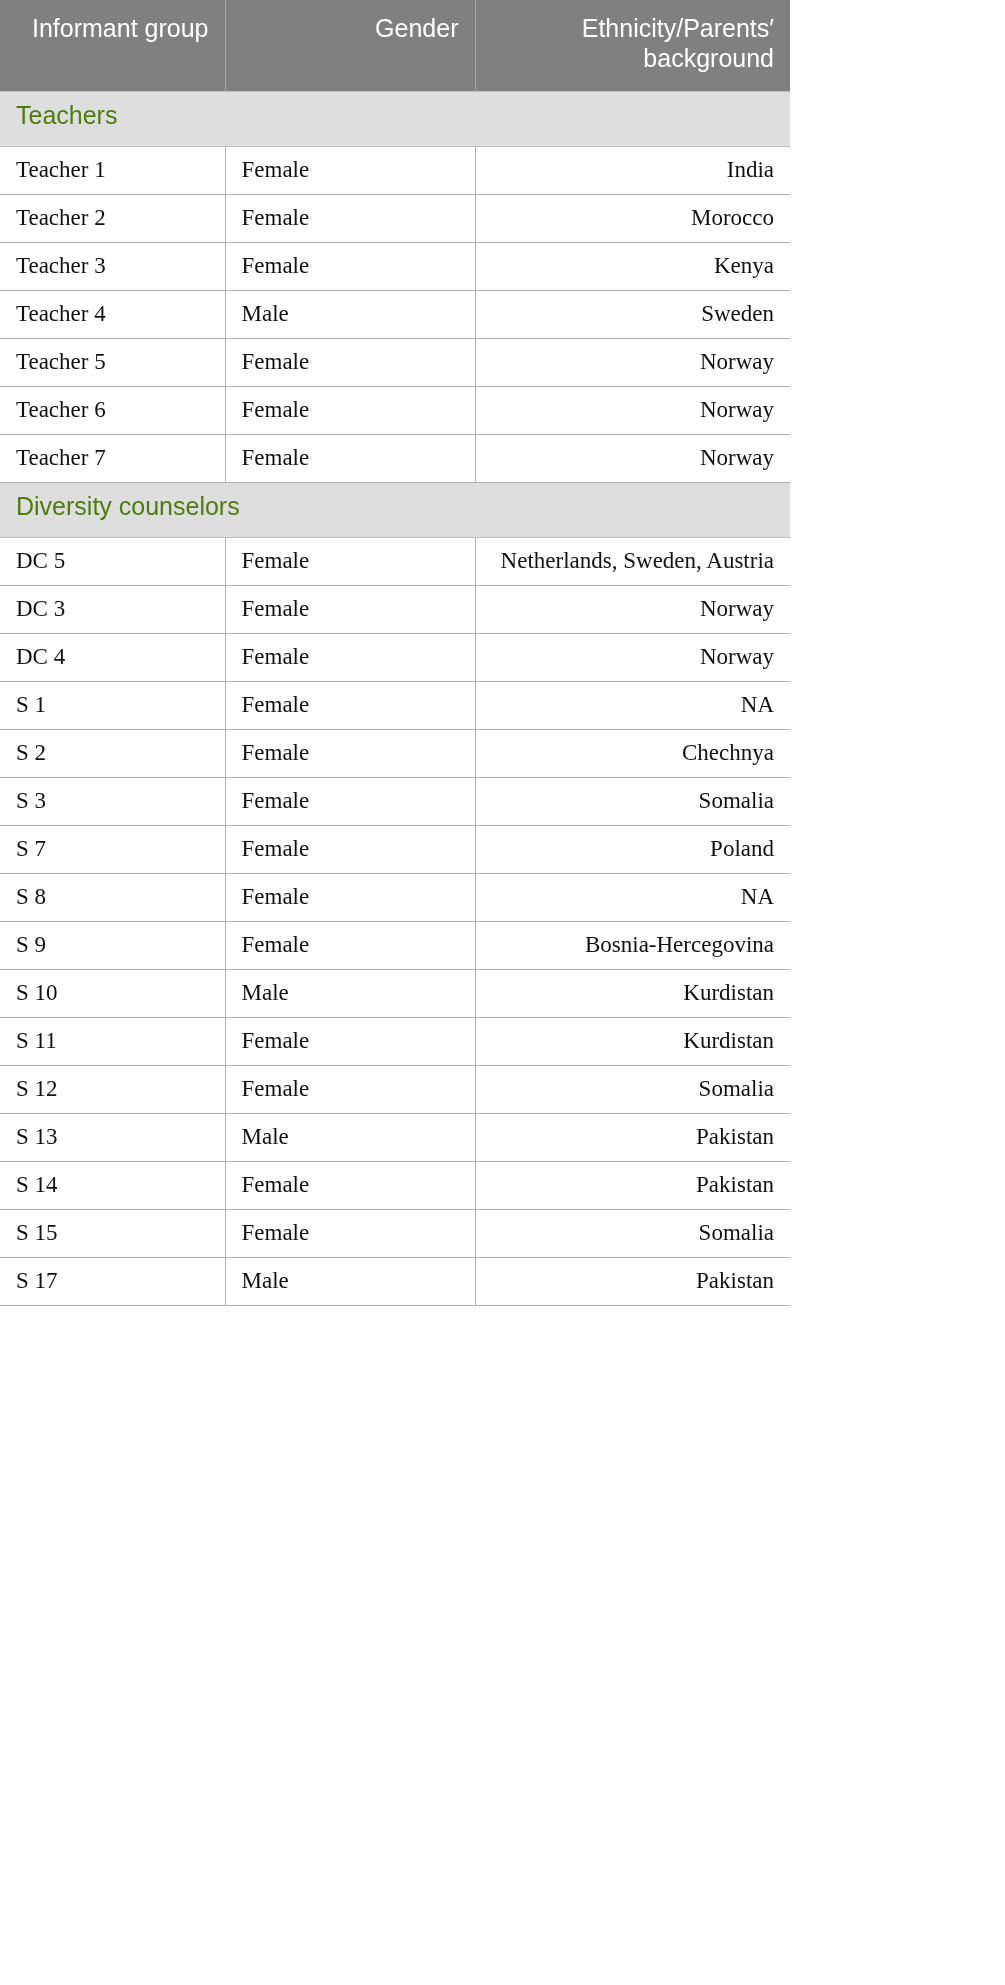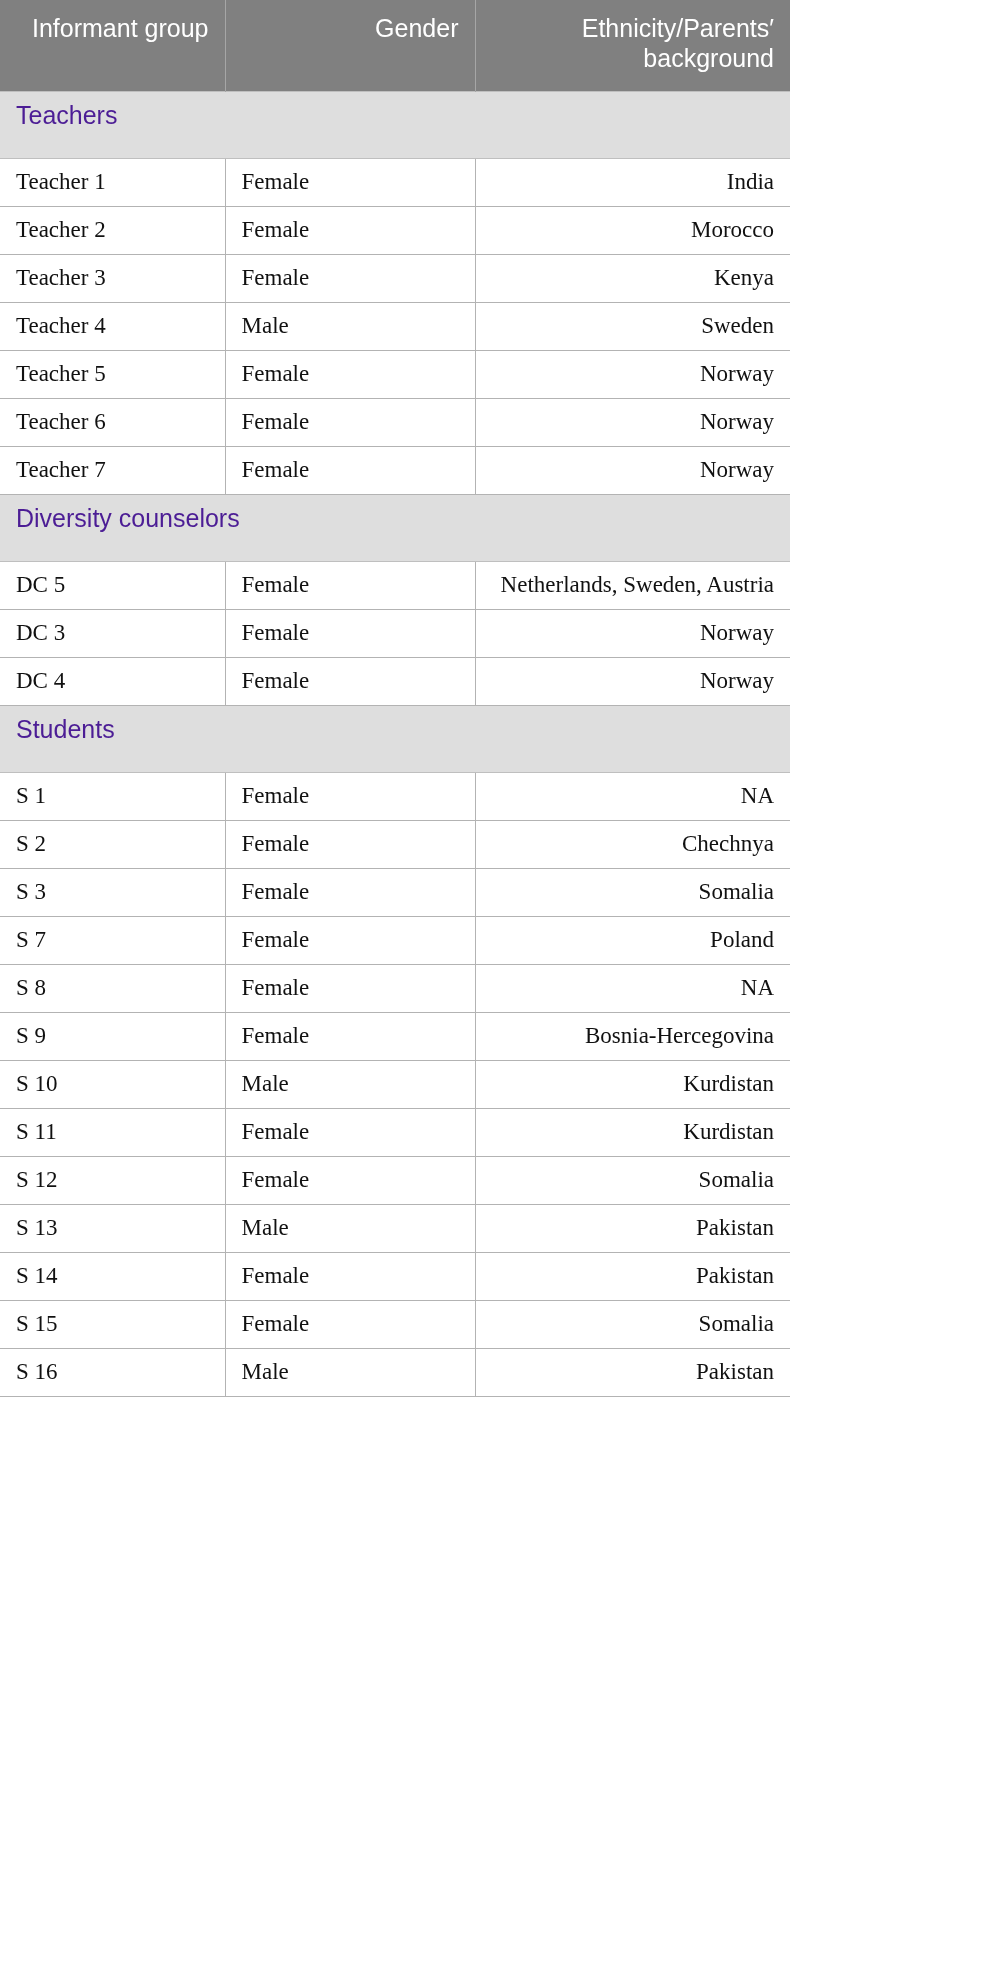--- a/index.html
+++ b/index.html
@@ -47,22 +47,22 @@
     box-sizing: border-box;
     margin-top: 8px;
   }
   thead th:last-child { border-right: none; }
 
   
   tr.section-row td {
     background: #dedede;
     font-family: "Liberation Sans", sans-serif;
     font-size: 25px;
-    color: #4c1d95;
-    padding: 9px 16px 28px 16px;
+    color: #4d7c0f;
+    padding: 9px 16px 16px 16px;
     border-top: 1px solid #bfbfbf;
     border-bottom: 1px solid #bfbfbf;
     height: 48px;
     box-sizing: border-box;
     vertical-align: middle;
   }
 
   
   tr.data-row td {
     font-family: "Liberation Serif", serif;
@@ -147,23 +147,20 @@
         <tr class="data-row">
           <td>DC 3</td>
           <td>Female</td>
           <td>Norway</td>
         </tr>
         <tr class="data-row">
           <td>DC 4</td>
           <td>Female</td>
           <td>Norway</td>
         </tr>
-        <tr class="section-row">
-          <td colspan="3">Students</td>
-        </tr>
         <tr class="data-row">
           <td>S 1</td>
           <td>Female</td>
           <td>NA</td>
         </tr>
         <tr class="data-row">
           <td>S 2</td>
           <td>Female</td>
           <td>Chechnya</td>
         </tr>
@@ -211,19 +208,19 @@
           <td>S 14</td>
           <td>Female</td>
           <td>Pakistan</td>
         </tr>
         <tr class="data-row">
           <td>S 15</td>
           <td>Female</td>
           <td>Somalia</td>
         </tr>
         <tr class="data-row">
-          <td>S 16</td>
+          <td>S 17</td>
           <td>Male</td>
           <td>Pakistan</td>
         </tr>
       </tbody>
   </table>
 </div>
 
 </body></html>

